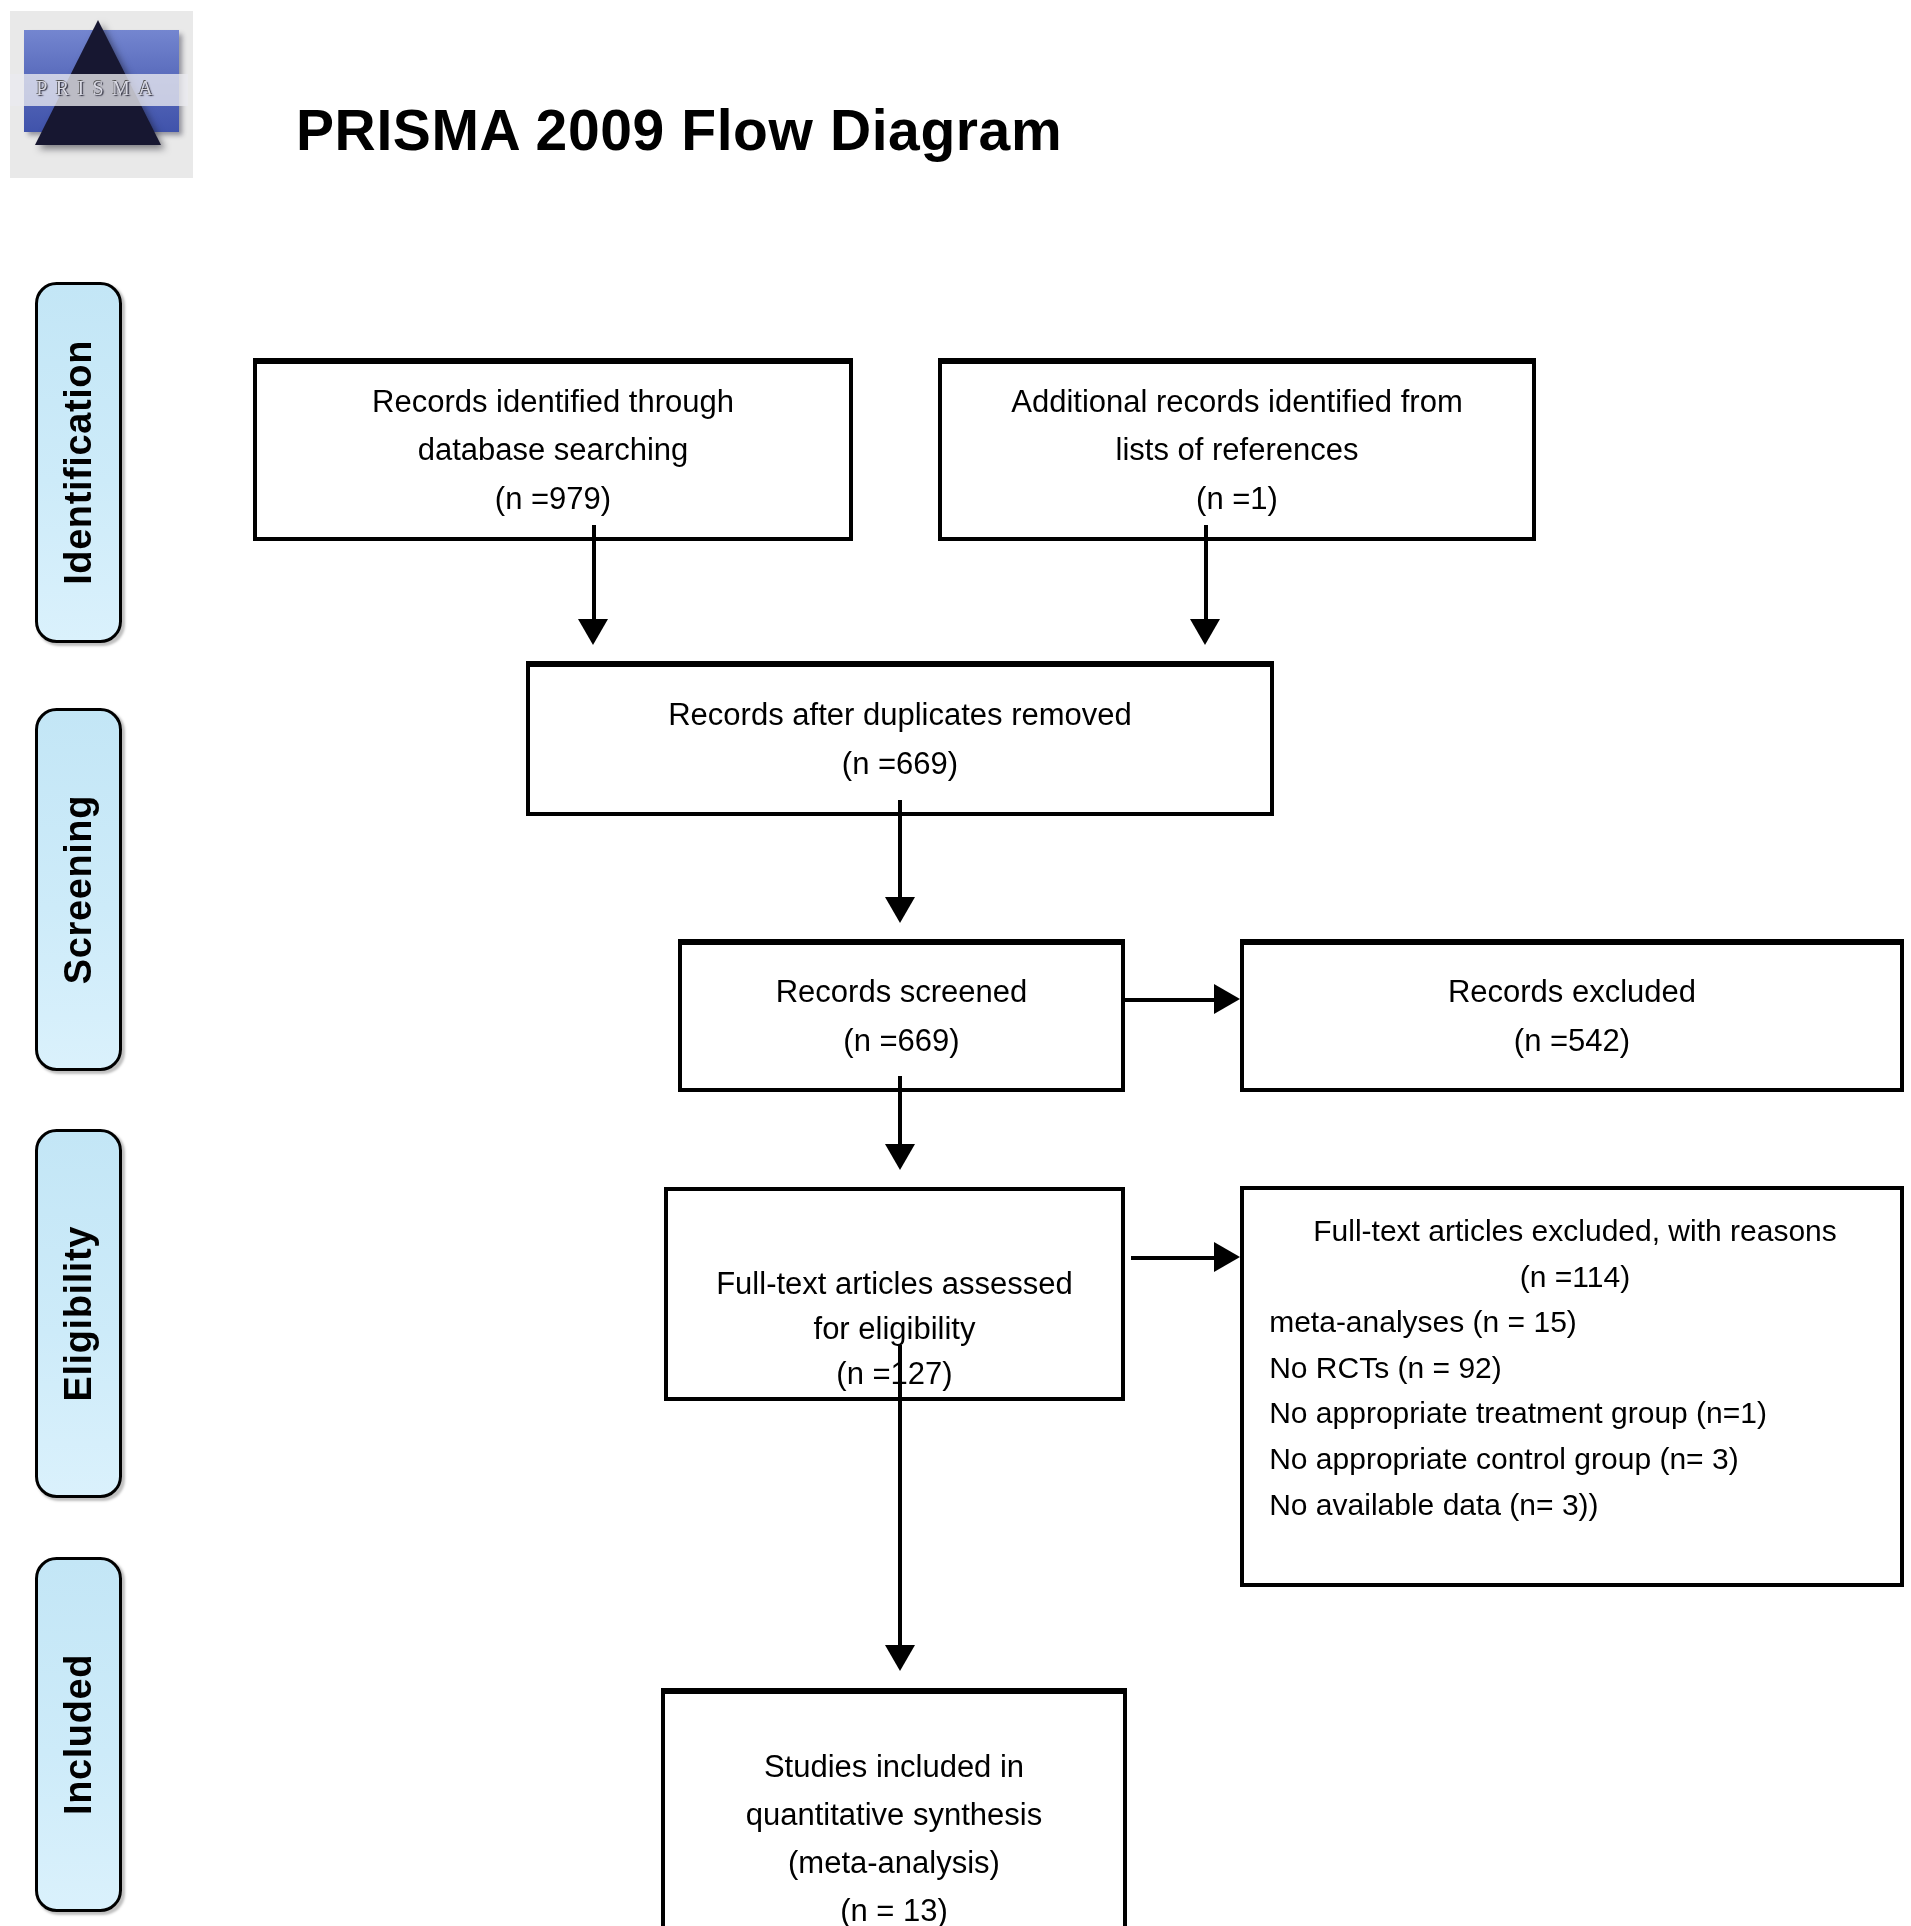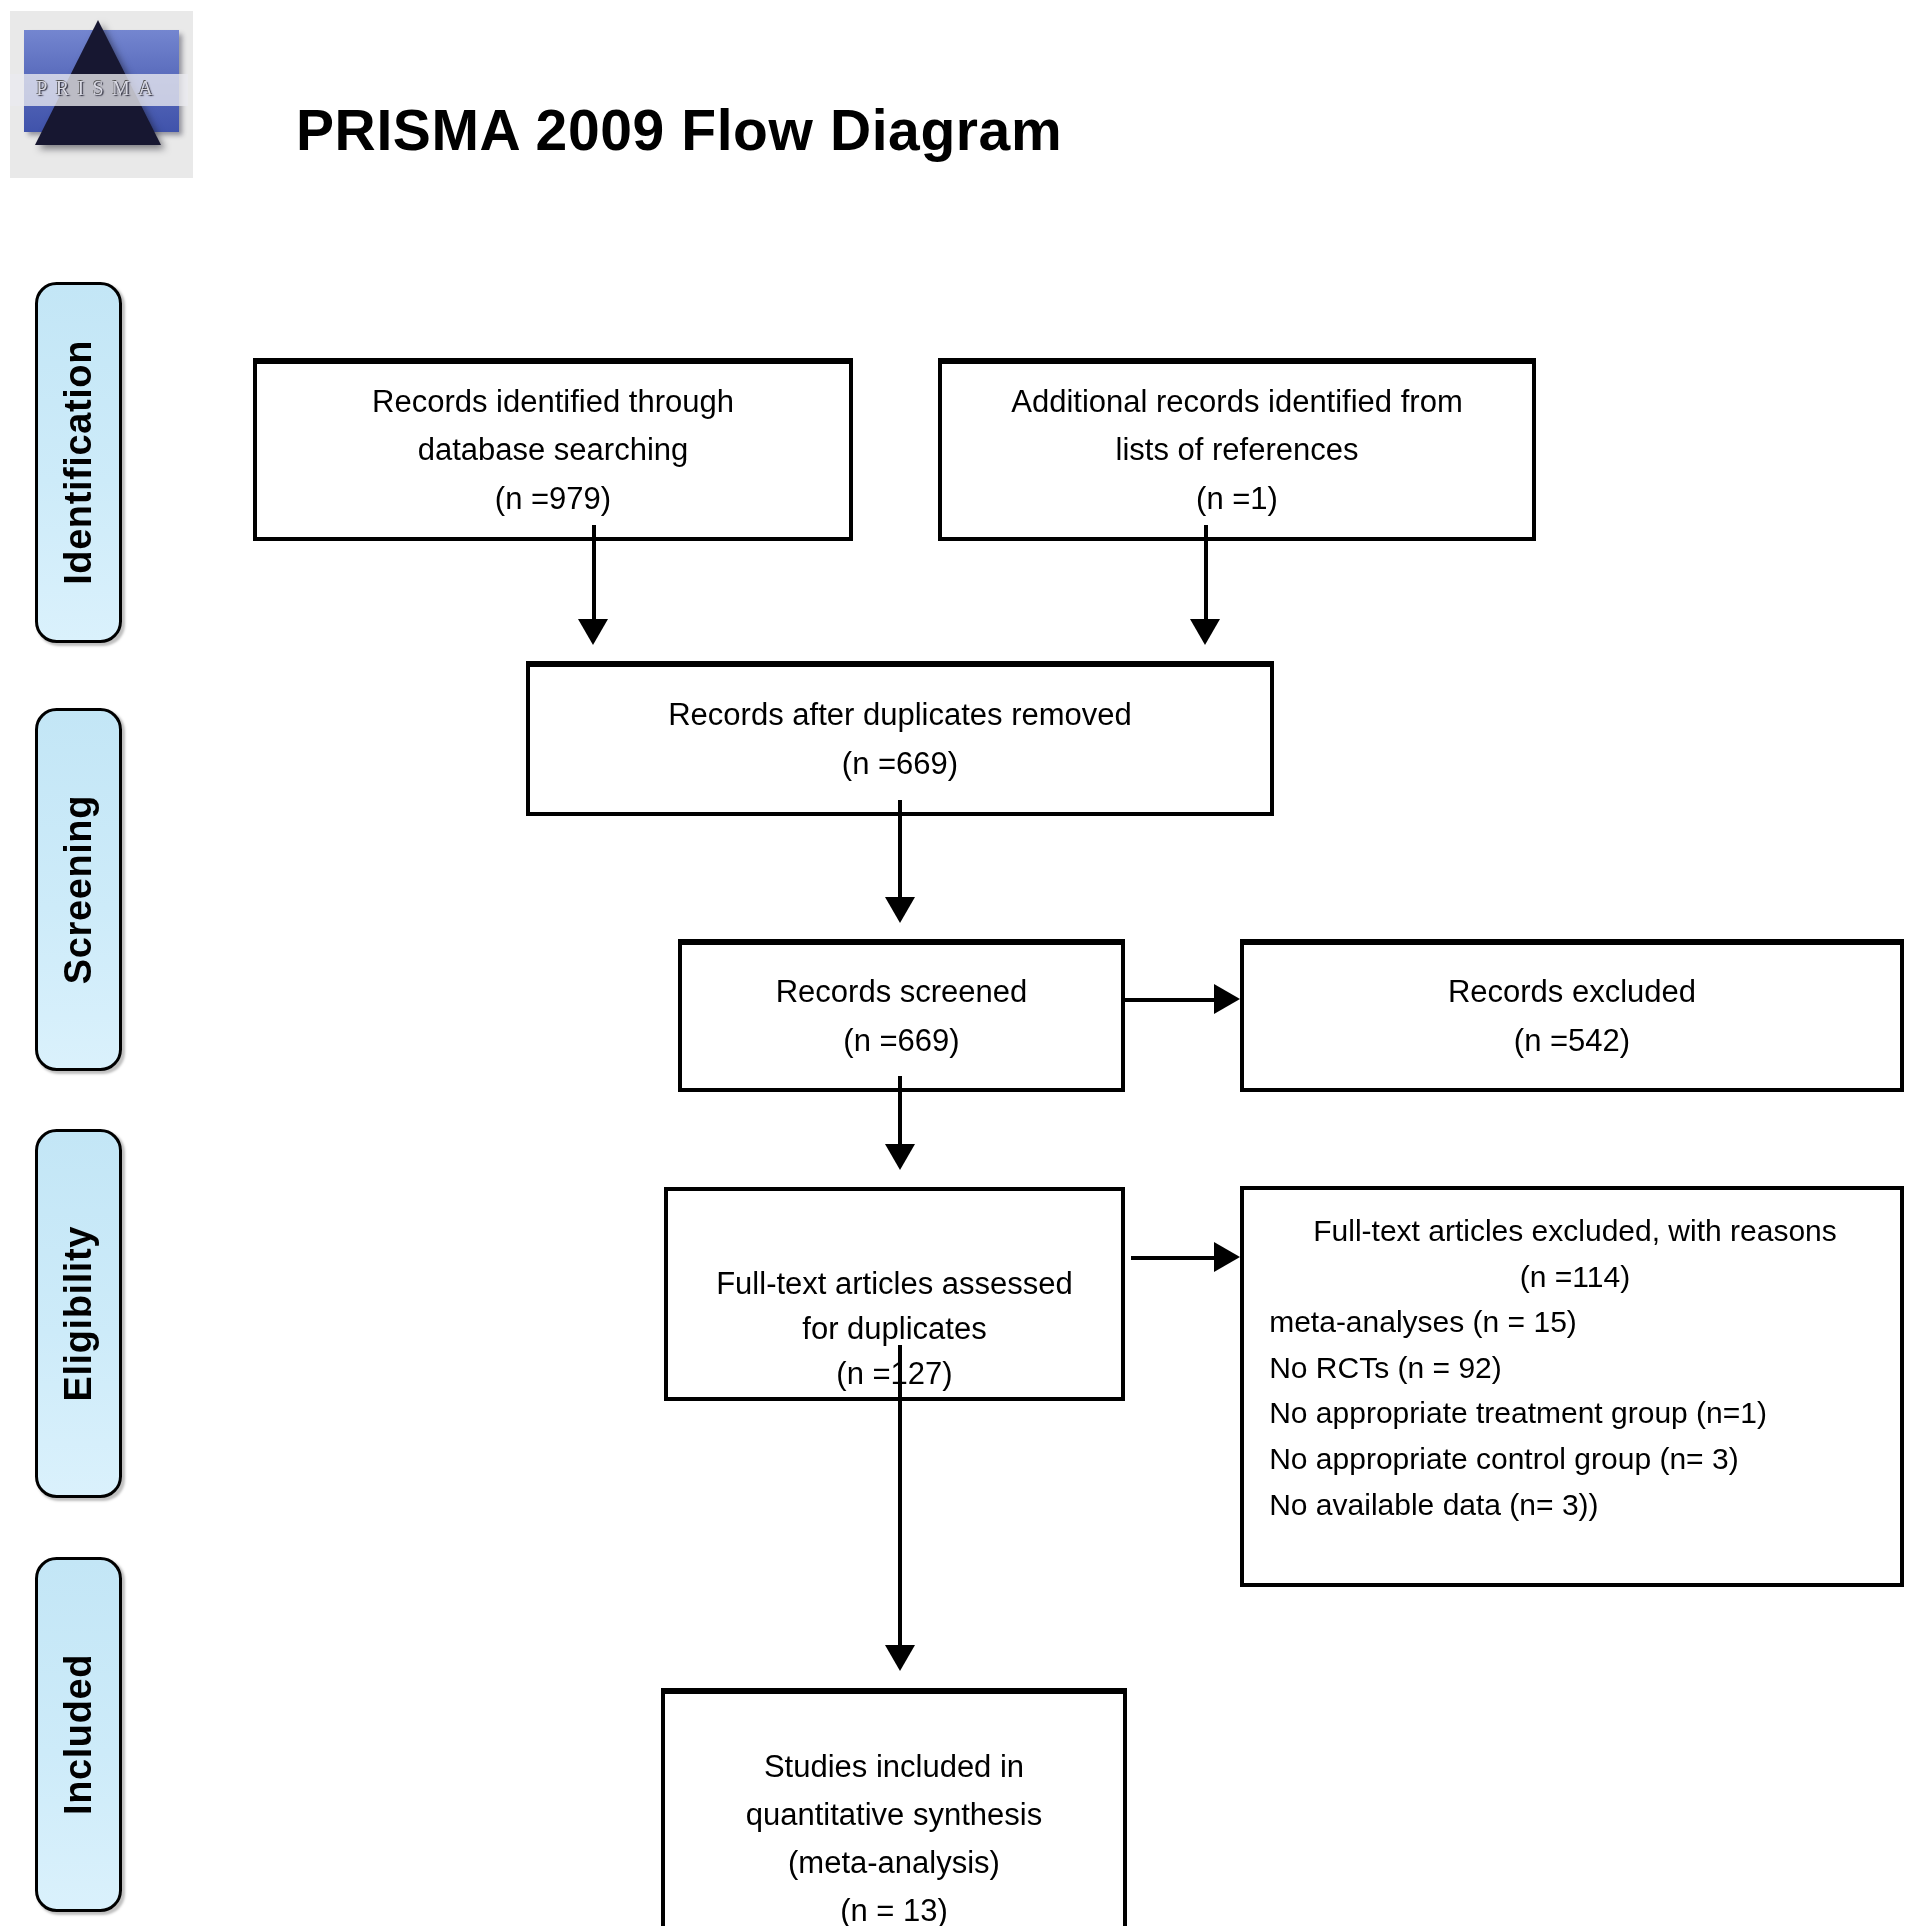--- a/index.html
+++ b/index.html
@@ -99,21 +99,21 @@
     <div class="ln">Records screened</div>
     <div class="ln">(n =669)</div>
   </div>
   <div class="fbox" style="left:1240px;top:923px;width:664px;height:153px;text-align:right;">
     <div class="ln">Records excluded</div>
     <div class="ln">(n =542)</div>
   </div>
 
   <div class="fbox" style="left:664px;top:1171px;width:461px;height:214px;border-top-width:4.2px;line-height:1.45;justify-content:flex-end;">
     <div class="ln">Full-text articles assessed</div>
-    <div class="ln">for duplicates</div>
+    <div class="ln">for eligibility</div>
     <div class="ln">(n =127)</div>
   </div>
   <div class="fbox reasons" style="left:1240px;top:1170px;width:664px;height:401px;">
     <div class="ln center">Full-text articles excluded, with reasons</div>
     <div class="ln center">(n =114)</div>
     <div class="ln left">meta-analyses (n = 15)</div>
     <div class="ln left">No RCTs (n = 92)</div>
     <div class="ln left">No appropriate treatment group (n=1)</div>
     <div class="ln left">No appropriate control group (n= 3)</div>
     <div class="ln left">No available data (n= 3))</div>

